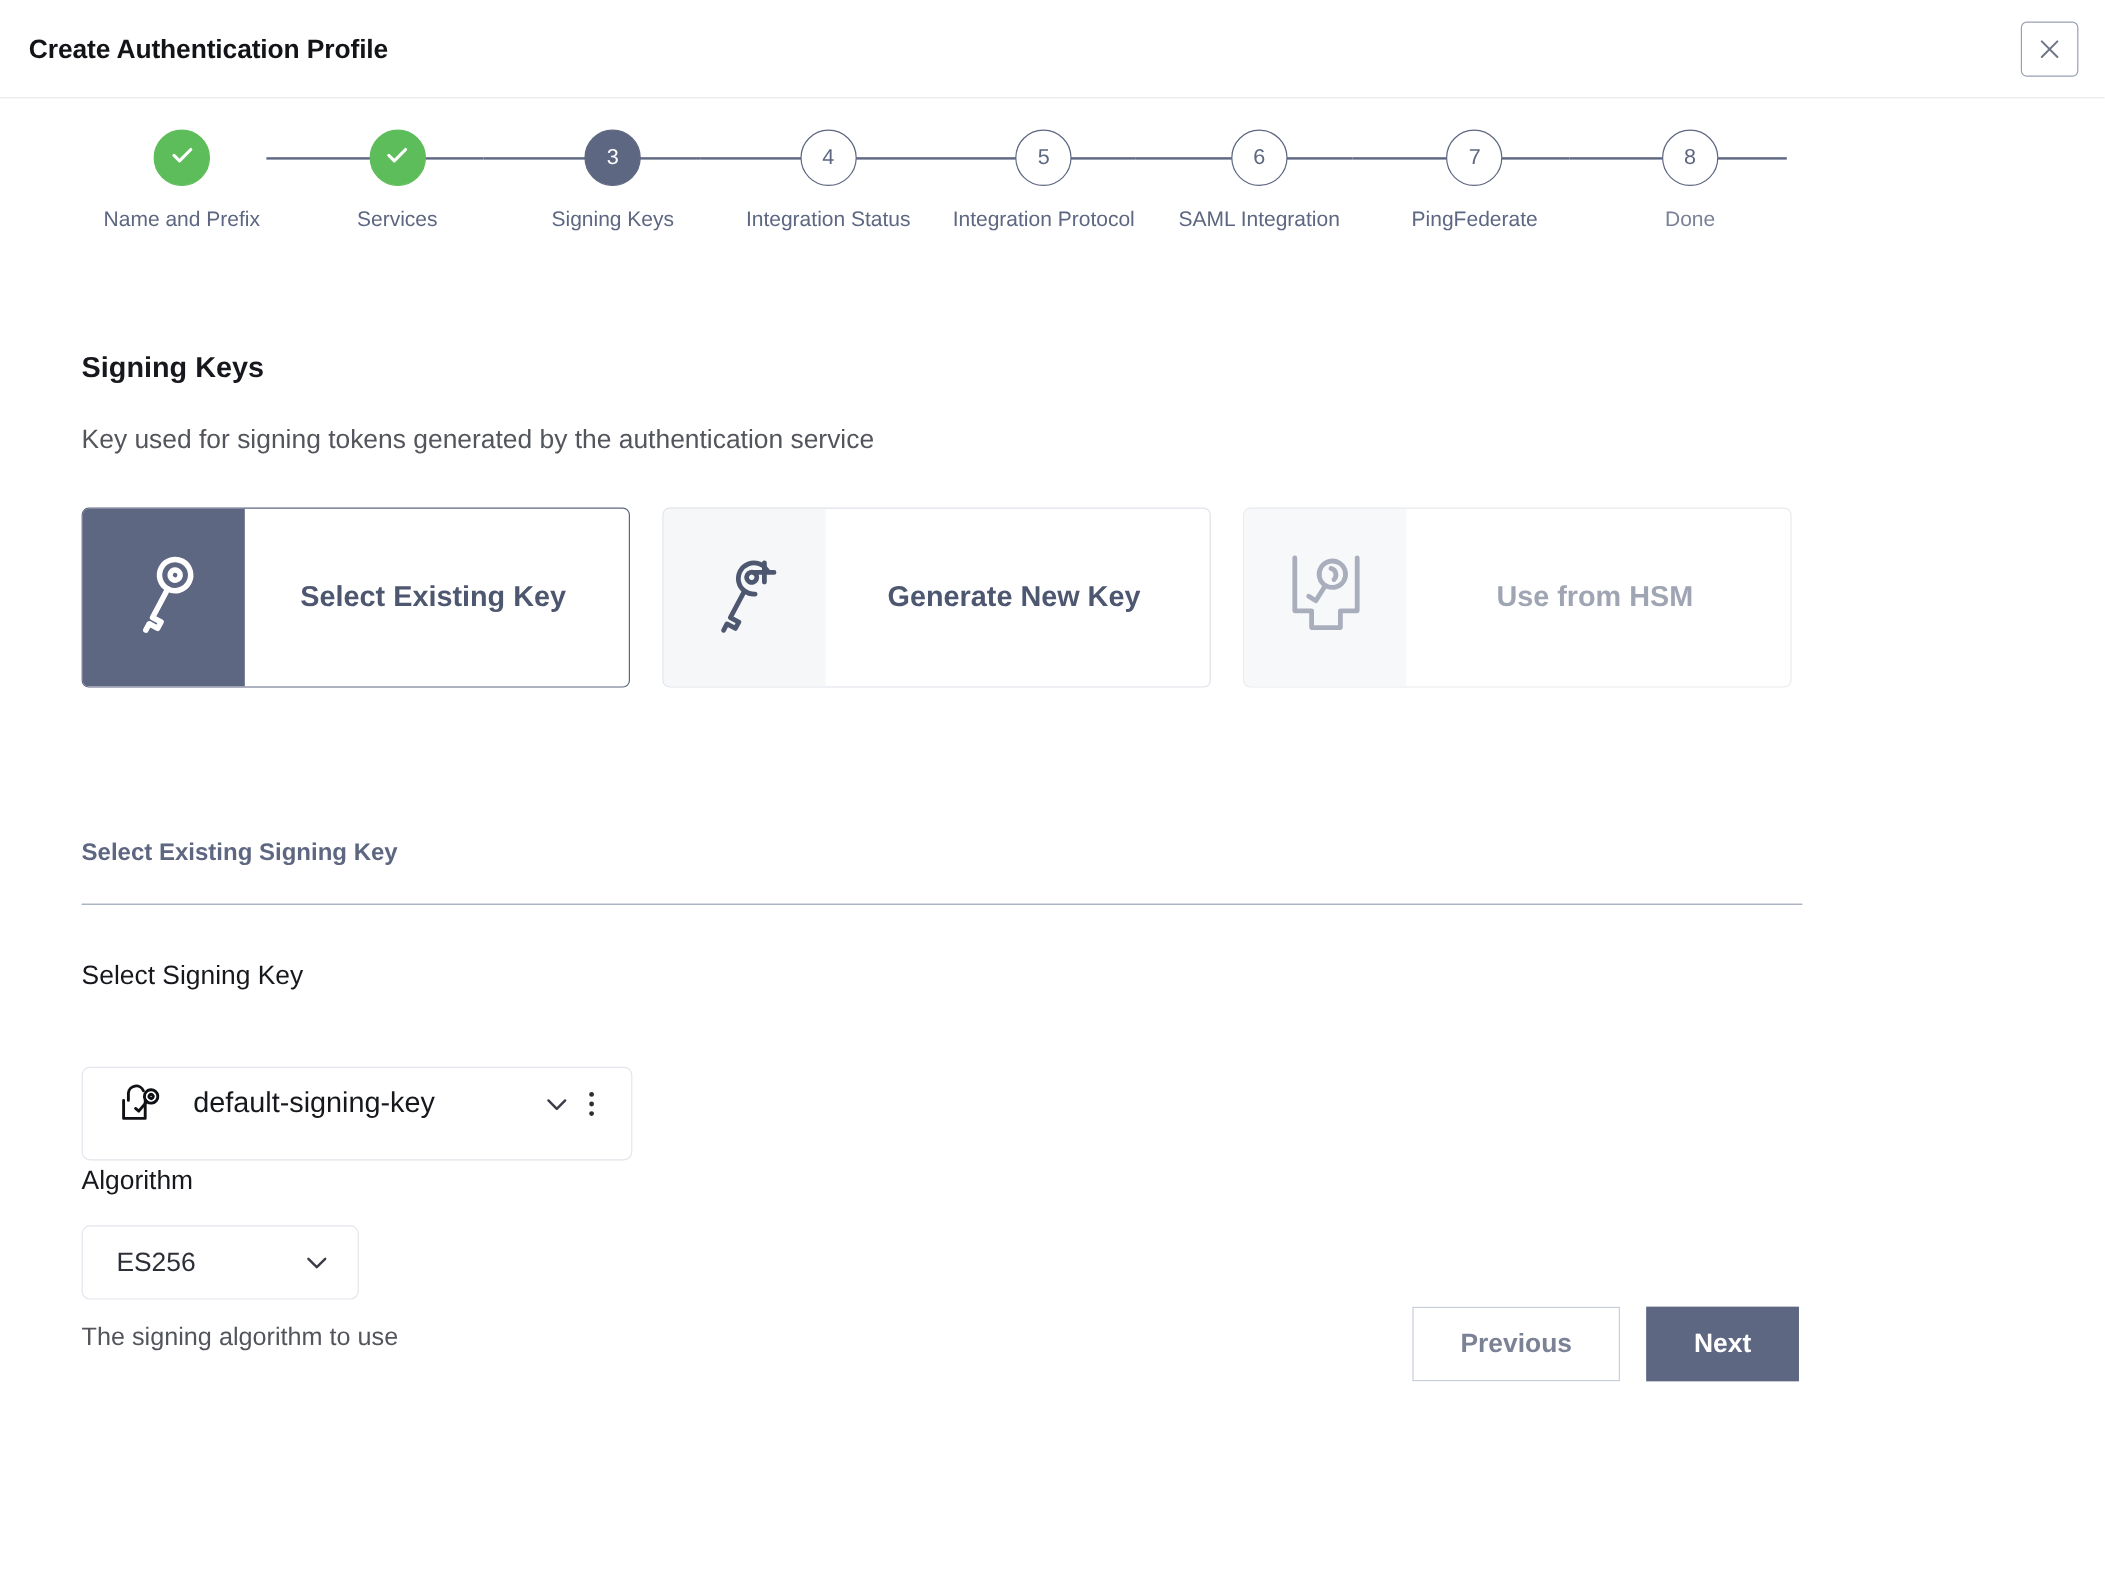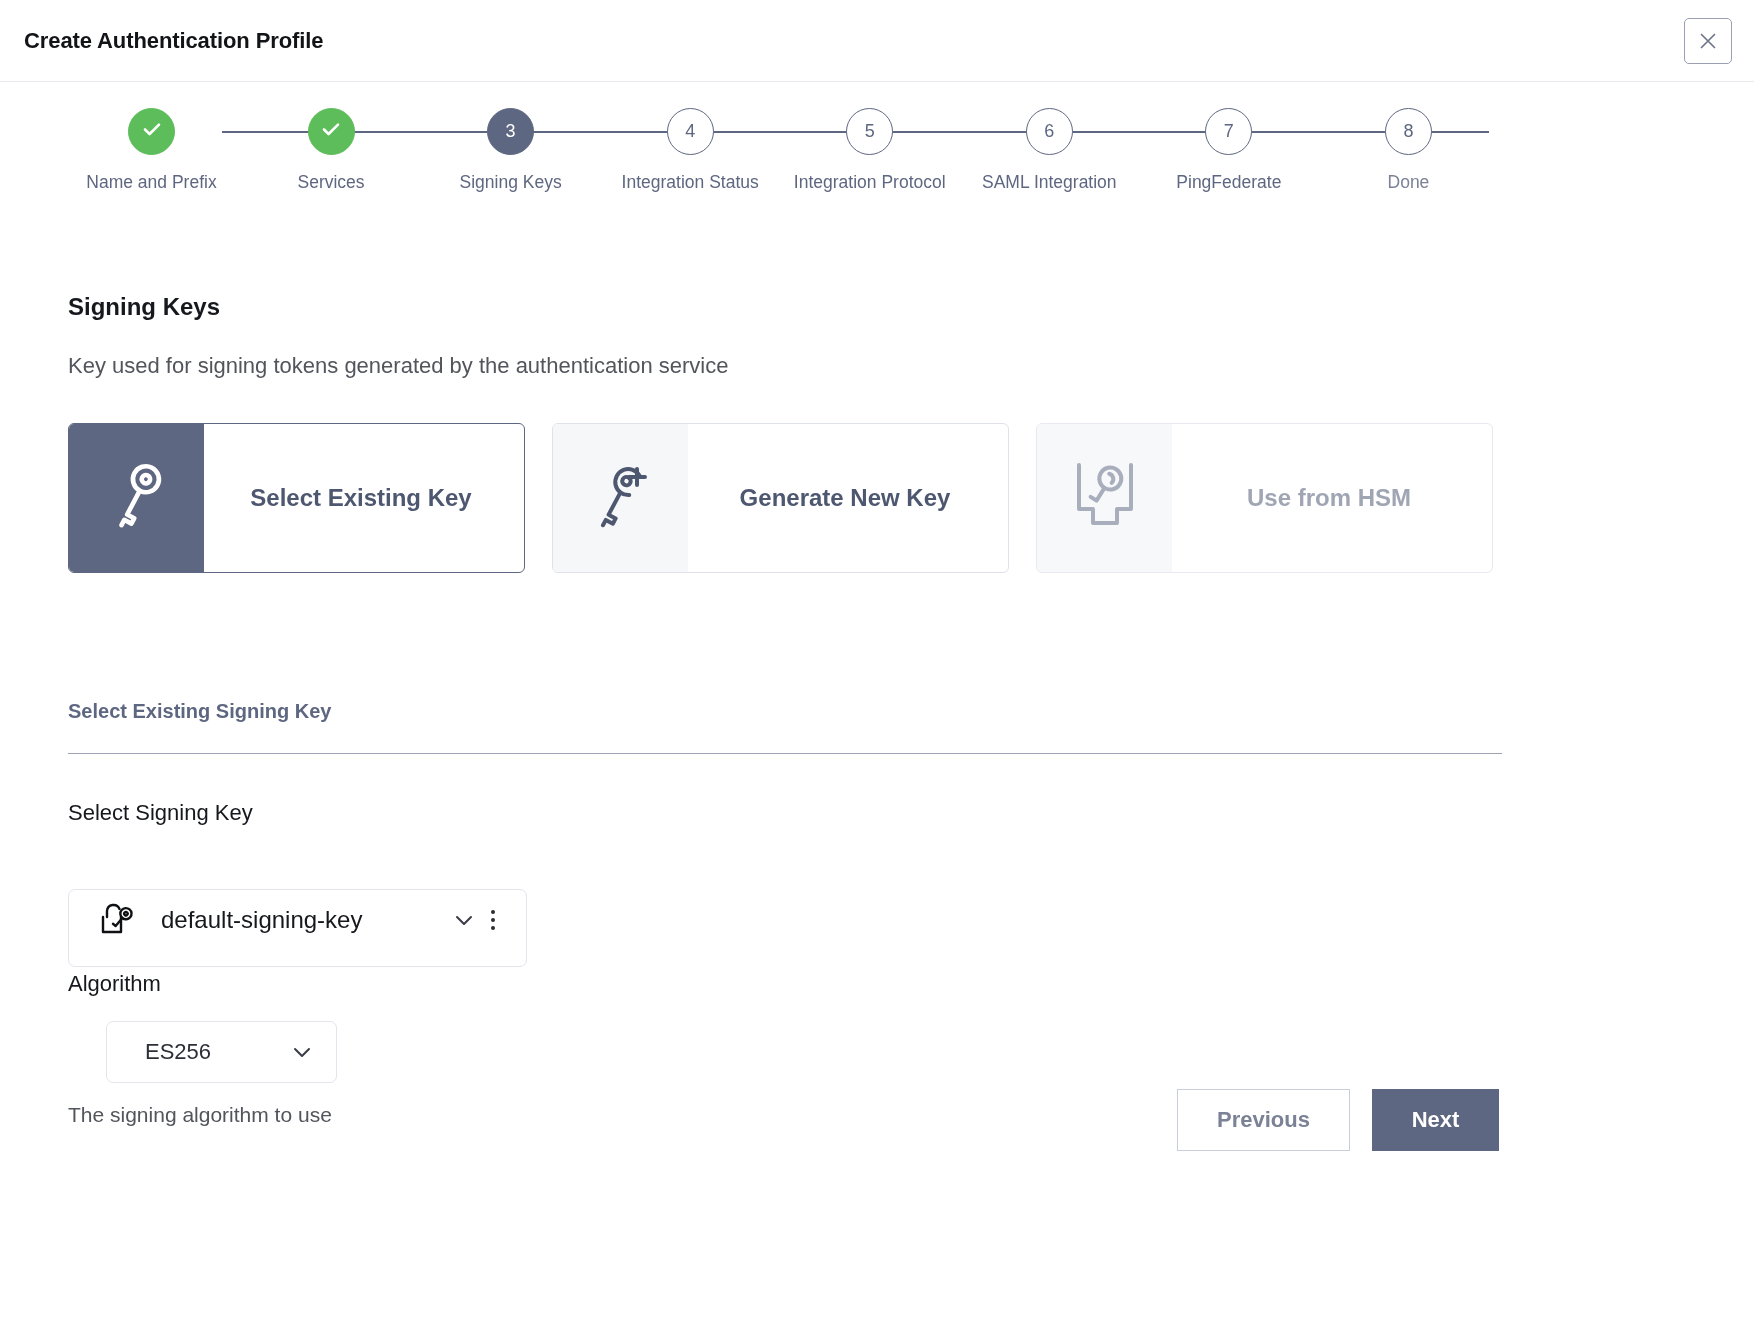--- a/index.html
+++ b/index.html
@@ -259,23 +259,22 @@
     width: 4px;
     height: 4px;
     border-radius: 50%;
     background: #2b2d33;
   }
   #algorithm-select {
     left: 68px;
     top: 1021px;
     width: 231px;
     height: 62px;
-    padding: 0 20px 0 38px;
+    padding: 0 20px 0 28px;
     justify-content: space-between;
-    margin-left: 38px;
   }
   #algorithm-select .select-value {
     font-size: 22px;
     color: #2c2f37;
   }
   .field-hint {
     position: absolute;
     left: 68px;
     top: 1103px;
     font-size: 21px;

